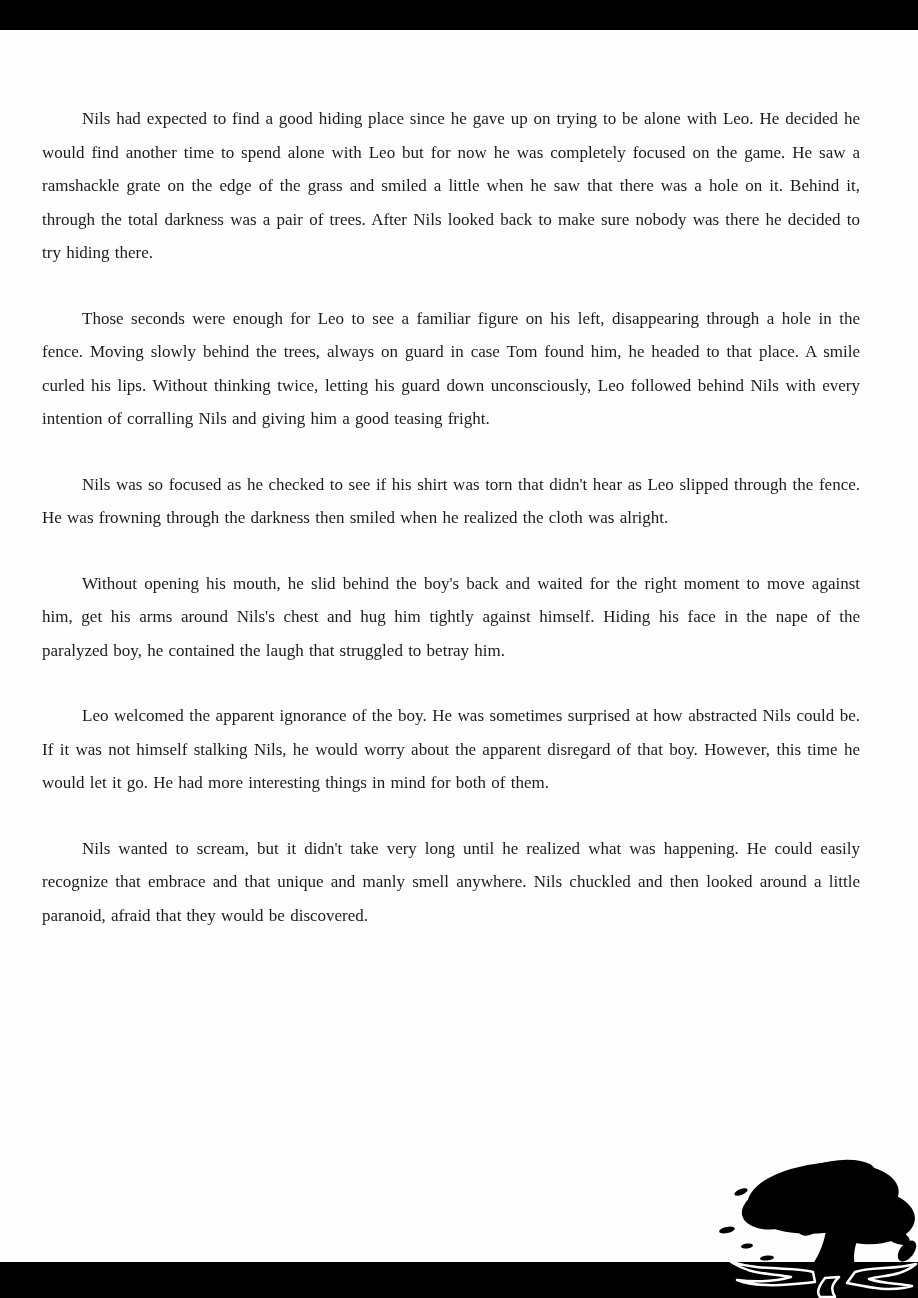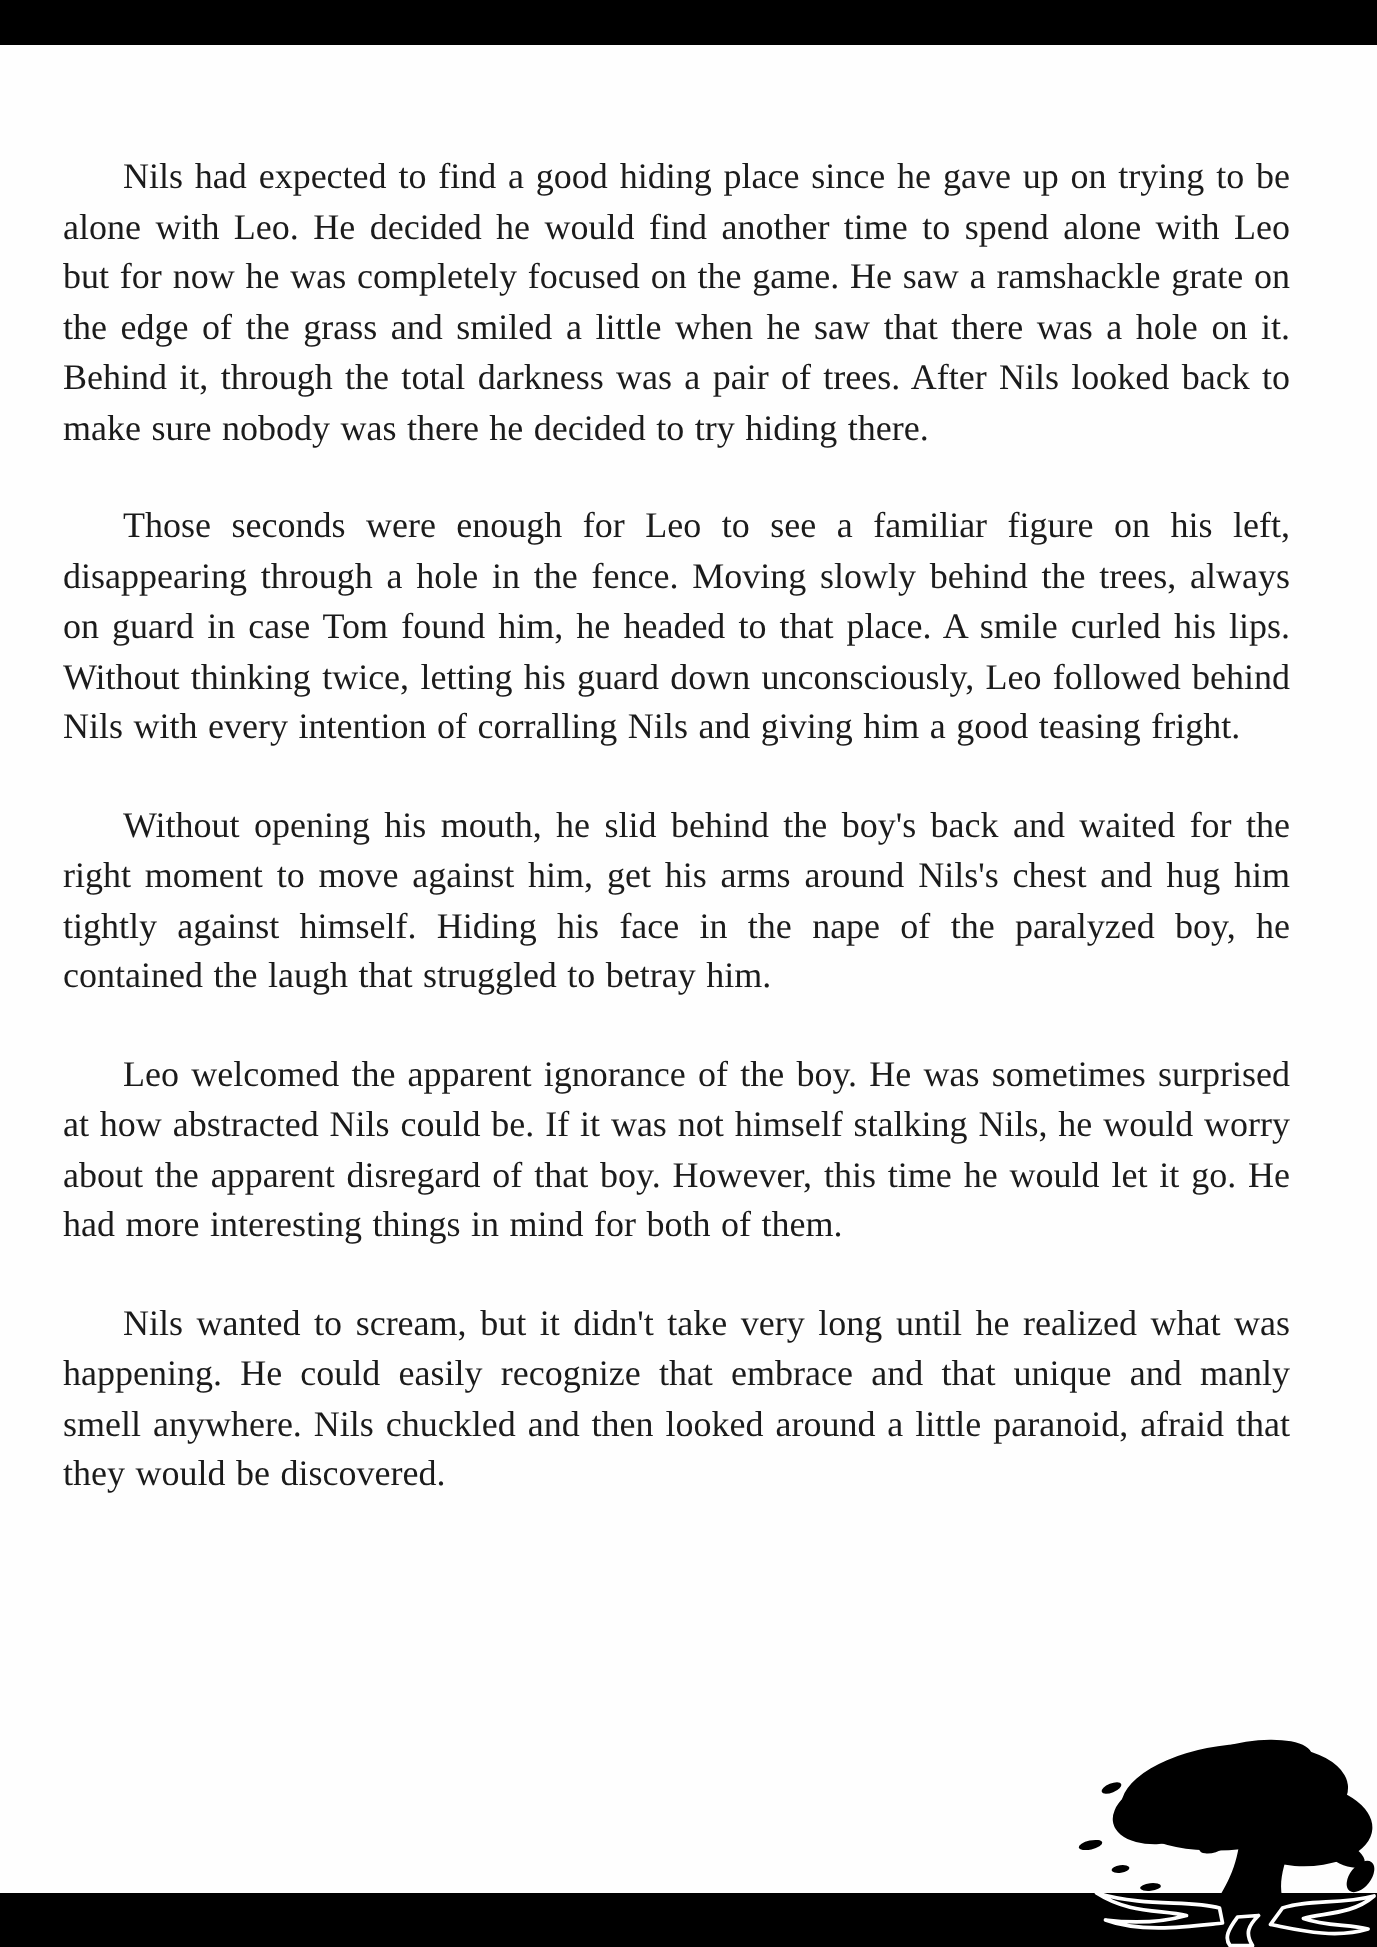--- a/index.html
+++ b/index.html
@@ -25,21 +25,21 @@
   .bar-bottom { bottom: 0; height: 36px; }
   .content {
     position: absolute;
     top: 30px;
     left: 42px;
     right: 58px;
     padding-top: 72px;
   }
   p.story {
     margin: 0 0 32px 0;
-    font-size: 24px;
+    font-size: 17px;
     line-height: 33.5px;
     color: #1b1b1b;
     text-align: justify;
     text-indent: 40px;
     word-spacing: 1px;
   }
   .tree-logo {
     position: absolute;
     right: 0;
     bottom: 0;
@@ -51,20 +51,21 @@
 </head>
 <body>
 
 <div class="page">
 
   <div class="bar bar-top"></div>
 
   <div class="content">
     <p class="story">Nils had expected to find a good hiding place since he gave up on trying to be alone with Leo. He decided he would find another time to spend alone with Leo but for now he was completely focused on the game. He saw a ramshackle grate on the edge of the grass and smiled a little when he saw that there was a hole on it. Behind it, through the total darkness was a pair of trees. After Nils looked back to make sure nobody was there he decided to try hiding there.</p>
     <p class="story">Those seconds were enough for Leo to see a familiar figure on his left, disappearing through a hole in the fence. Moving slowly behind the trees, always on guard in case Tom found him, he headed to that place. A smile curled his lips. Without thinking twice, letting his guard down unconsciously, Leo followed behind Nils with every intention of corralling Nils and giving him a good teasing fright.</p>
+    <p class="story">Nils was so focused as he checked to see if his shirt was torn that didn't hear as Leo slipped through the fence. He was frowning through the darkness then smiled when he realized the cloth was alright.</p>
     <p class="story">Without opening his mouth, he slid behind the boy's back and waited for the right moment to move against him, get his arms around Nils's chest and hug him tightly against himself. Hiding his face in the nape of the paralyzed boy, he contained the laugh that struggled to betray him.</p>
     <p class="story">Leo welcomed the apparent ignorance of the boy. He was sometimes surprised at how abstracted Nils could be. If it was not himself stalking Nils, he would worry about the apparent disregard of that boy. However, this time he would let it go. He had more interesting things in mind for both of them.</p>
     <p class="story">Nils wanted to scream, but it didn't take very long until he realized what was happening. He could easily recognize that embrace and that unique and manly smell anywhere. Nils chuckled and then looked around a little paranoid, afraid that they would be discovered.</p>
   </div>
 
   <div class="tree-logo">
     <svg width="205" height="142" viewBox="0 0 205 142" xmlns="http://www.w3.org/2000/svg">
 
       <g fill="#000000">
         <ellipse cx="110" cy="42" rx="76" ry="35" transform="rotate(-6 110 42)"></ellipse>

